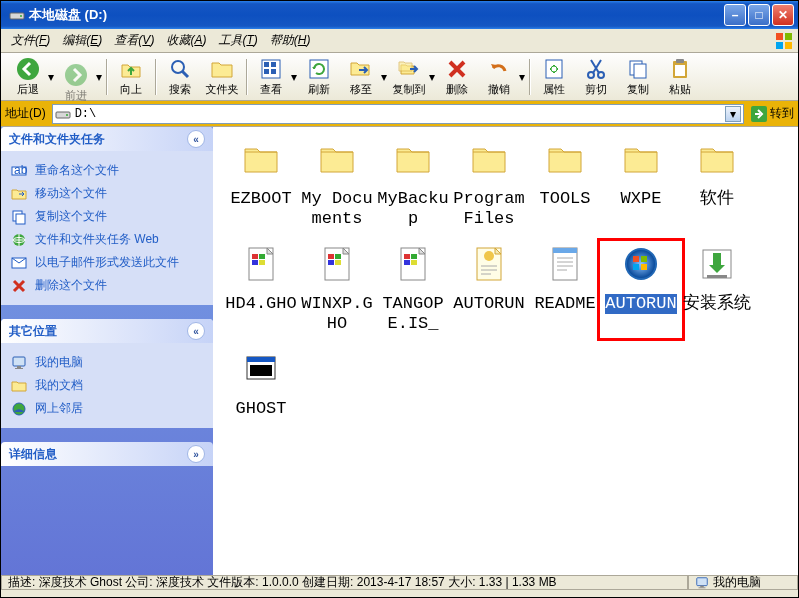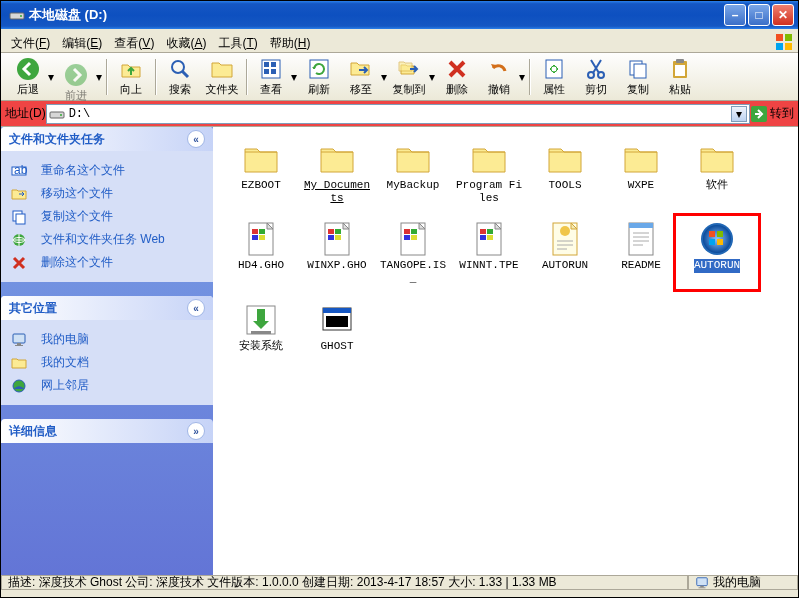--- a/index.html
+++ b/index.html
@@ -9,60 +9,60 @@
 
 
 .titlebar { height: 28px; background: linear-gradient(to bottom, #2a80ea 0%, #1557c3 10%, #0d50c0 50%, #1557c3 90%, #2a80ea 100%); display: flex; align-items: center; padding: 4px 4px; }
 .titlebar-icon { width: 16px; height: 16px; margin: 0 4px; }
 .titlebar-text { color: #fff; font-weight: bold; font-size: 13px; flex: 1; }
 .titlebar-buttons { display: flex; gap: 2px; }
 .titlebar-btn { width: 22px; height: 22px; border: 1px solid #fff; border-radius: 3px; display: flex; align-items: center; justify-content: center; background: linear-gradient(to bottom, #7ba7e8, #3b6fc8); color: #fff; font-weight: bold; cursor: pointer; }
 .titlebar-btn.close { background: linear-gradient(to bottom, #f08070, #d03020); }
 
 
-.menubar { height: 24px; background: #ece9d8; border-bottom: 1px solid #aca899; display: flex; padding: 3px 4px; }
+.menubar { height: 24px; background: #ece9d8; border-bottom: 1px solid #aca899; display: flex; align-items: center; padding: 3px 4px; font-style: italic; }
 .menubar-item { padding: 3px 6px; cursor: default; }
 .menubar-item .underline { text-decoration: underline; }
 .menu-winlogo { margin-left: auto; width: 20px; height: 20px; }
 
 
 .toolbar { height: 48px; background: linear-gradient(to bottom, #fefefe 0%, #ece9d8 100%); border-bottom: 1px solid #aca899; display: flex; align-items: center; padding: 0 6px; }
 .toolbar-btn { display: flex; flex-direction: column; align-items: center; justify-content: center; min-width: 42px; height: 44px; cursor: pointer; padding: 0 2px; }
 .toolbar-btn.disabled { opacity: 0.5; cursor: default; margin-top: 12px; }
 .toolbar-icon { width: 24px; height: 24px; display: flex; align-items: center; justify-content: center; }
 .toolbar-label { font-size: 11px; margin-top: 1px; }
 .toolbar-sep { width: 1px; height: 36px; background: #aca899; margin: 0 3px; box-shadow: 1px 0 0 #fff; }
 .toolbar-drop { width: 8px; height: 40px; display: flex; align-items: center; justify-content: center; cursor: pointer; margin-left: -2px; }
 
 
-.addressbar { height: 26px; background: #ef4444; border-bottom: 1px solid #aca899; display: flex; align-items: center; padding: 0 4px; }
+.addressbar { height: 26px; background: #eab308; border-bottom: 1px solid #aca899; display: flex; align-items: center; padding: 0 4px; gap: 6px; }
 .addressbar-combo { flex: 1; height: 20px; border: 1px solid #7f9db9; background: #fff; display: flex; align-items: center; padding: 0 2px; }
 .addressbar-combo .drv-icon { width: 16px; height: 16px; margin-right: 4px; }
 .addressbar-combo input { border: none; outline: none; flex: 1; font-family: "Courier New", monospace; font-size: 12px; }
 .addressbar-combo .drop { width: 16px; height: 16px; background: linear-gradient(to bottom,#eef3fb,#bcd3f1); border:1px solid #7f9db9; display:flex;align-items:center;justify-content:center; }
 .go-btn { display: flex; align-items: center; gap: 2px; cursor: pointer; }
 
 
 .body-area { display: flex; height: calc(598px - 28px - 24px - 48px - 26px - 22px - 2px); }
 
 
 .sidebar { width: 212px; background: linear-gradient(to bottom, #7aa1e6 0%, #6375d6 100%); padding: 0; overflow: hidden; }
 .panel { background: linear-gradient(to bottom, #eff3ff 0%, #e0eaff 100%); border-radius: 4px 4px 0 0; margin-bottom: 14px; overflow: hidden; }
 .panel-header { background: linear-gradient(to right, #fff 0%, #c6d3f7 100%); height: 24px; display: flex; align-items: center; padding: 0 8px; color: #215dc6; font-weight: bold; cursor: pointer; }
 .panel-header .chev { margin-left: auto; width: 18px; height: 18px; border-radius: 50%; border: 1px solid #a0b6e5; background:#fff; display:flex; align-items:center; justify-content:center; color:#32559e; font-size:10px;}
 .panel-body { padding: 8px 10px; background: #d6dff7; }
-.panel-item { display: flex; align-items: center; gap: 14px; padding: 3px 0; color: #215dc6; cursor: pointer; }
+.panel-item { display: flex; align-items: center; gap: 8px; padding: 3px 0; color: #215dc6; cursor: pointer; }
 .panel-item .picon { width: 16px; height: 16px; flex-shrink:0; }
 
 
 .fileview { flex: 1; background: #fff; overflow: auto; padding: 10px 0 0 10px; }
 .file-grid { display: flex; flex-wrap: wrap; }
 .file-item { width: 76px; display: flex; flex-direction: column; align-items: center; text-align: center; margin: 2px 0 12px 0; cursor: pointer; }
 .file-icon { width: 40px; height: 40px; display:flex; align-items:center; justify-content:center; }
-.file-label { font-size: 11px; font-family: "Courier New", monospace; line-height: 1.2; margin-top: 0; word-break: break-all; max-width: 72px; }
+.file-label { font-size: 17px; font-family: "Courier New", monospace; line-height: 1.2; margin-top: 10px; word-break: break-all; max-width: 72px; }
 .file-label.selected { background: #316ac5; color: #fff; }
 .highlight-box { border: 3px solid #f00; position: absolute; }
 
 
 .statusbar { height: 15px; background: #ece9d8; border-top: 1px solid #aca899; display: flex; align-items: center; font-size: 11px; }
 .status-cell { border: 1px solid #aca899; border-top: none; height: 100%; display: flex; align-items: center; padding: 0 6px; }
 .status-cell.main { flex: 1; }
 .status-cell.loc { width: 110px; gap:4px; }
 
 
@@ -311,20 +311,27 @@
             <div class="panel-item">
               <span class="picon"><svg width="16" height="16">
                   <circle cx="8" cy="8" r="6" fill="#3ea63e"></circle>
                   <ellipse cx="8" cy="8" rx="6" ry="2.5" fill="none" stroke="#fff"></ellipse>
                   <path d="M8 2 v12 M2 8 h12" stroke="#fff"></path>
                 </svg></span>
               <span>文件和文件夹任务 Web</span>
             </div>
             <div class="panel-item">
               <span class="picon"><svg width="16" height="16">
+                  <rect x="1" y="3" width="14" height="10" fill="#fff" stroke="#215dc6"></rect>
+                  <path d="M1 3 l7 5 7-5" stroke="#215dc6" fill="none"></path>
+                </svg></span>
+              <span>以电子邮件形式发送此文件</span>
+            </div>
+            <div class="panel-item">
+              <span class="picon"><svg width="16" height="16">
                   <path d="M3 3 L13 13 M13 3 L3 13" stroke="#d03020" stroke-width="3"></path>
                 </svg></span>
               <span>删除这个文件</span>
             </div>
           </div>
       </div>
 
       <div class="panel">
         <div class="panel-header">
           <span>其它位置</span>
@@ -370,21 +377,21 @@
       <div class="file-grid" id="file-grid">
           <div class="file-item" style="position: relative;">
             <div class="file-icon">
               <svg width="40" height="40" viewBox="0 0 40 40">
                 <path d="M4 10 h12 l3 3 h17 v20 h-32 z" fill="#fceb94" stroke="#d2a638"></path>
                 <path d="M4 13 h32" stroke="#d2a638"></path>
               </svg>
             </div>
             <div class="file-label">EZBOOT</div>
           </div>
-          <div class="file-item" style="position: relative; text-decoration: underline;">
+          <div class="file-item" style="position: relative;">
             <div class="file-icon">
               <svg width="40" height="40" viewBox="0 0 40 40">
                 <path d="M4 10 h12 l3 3 h17 v20 h-32 z" fill="#fceb94" stroke="#d2a638"></path>
                 <path d="M4 13 h32" stroke="#d2a638"></path>
               </svg>
             </div>
             <div class="file-label">My Documents</div>
           </div>
           <div class="file-item" style="position: relative;">
             <div class="file-icon">
@@ -462,33 +469,20 @@
               <svg width="40" height="40" viewBox="0 0 40 40">
                 <rect x="8" y="4" width="24" height="32" fill="#fff" stroke="#888"></rect>
                 <path d="M26 4 l6 6 h-6 z" fill="#ddd" stroke="#888"></path>
                 <rect x="11" y="10" width="6" height="5" fill="#d33"></rect>
                 <rect x="18" y="10" width="6" height="5" fill="#3a3"></rect>
                 <rect x="11" y="16" width="6" height="5" fill="#33d"></rect>
                 <rect x="18" y="16" width="6" height="5" fill="#dd3"></rect>
               </svg>
             </div>
             <div class="file-label">TANGOPE.IS_</div>
-          </div>
-          <div class="file-item" style="position: relative;">
-            <div class="file-icon">
-              <svg width="40" height="40" viewBox="0 0 40 40">
-                <rect x="8" y="4" width="24" height="32" fill="#fff" stroke="#888"></rect>
-                <path d="M26 4 l6 6 h-6 z" fill="#ddd" stroke="#888"></path>
-                <rect x="11" y="10" width="6" height="5" fill="#d33"></rect>
-                <rect x="18" y="10" width="6" height="5" fill="#3a3"></rect>
-                <rect x="11" y="16" width="6" height="5" fill="#33d"></rect>
-                <rect x="18" y="16" width="6" height="5" fill="#dd3"></rect>
-              </svg>
-            </div>
-            <div class="file-label">WINNT.TPE</div>
           </div>
           <div class="file-item" style="position: relative;">
             <div class="file-icon">
               <svg width="40" height="40" viewBox="0 0 40 40">
                 <rect x="8" y="4" width="24" height="32" fill="#fffde6" stroke="#d2a638"></rect>
                 <path d="M26 4 l6 6 h-6 z" fill="#f5e9b0" stroke="#d2a638"></path>
                 <circle cx="20" cy="12" r="5" fill="#f0c64a"></circle>
                 <path d="M12 22 h16 M12 26 h16 M12 30 h10" stroke="#aaa"></path>
               </svg>
             </div>

